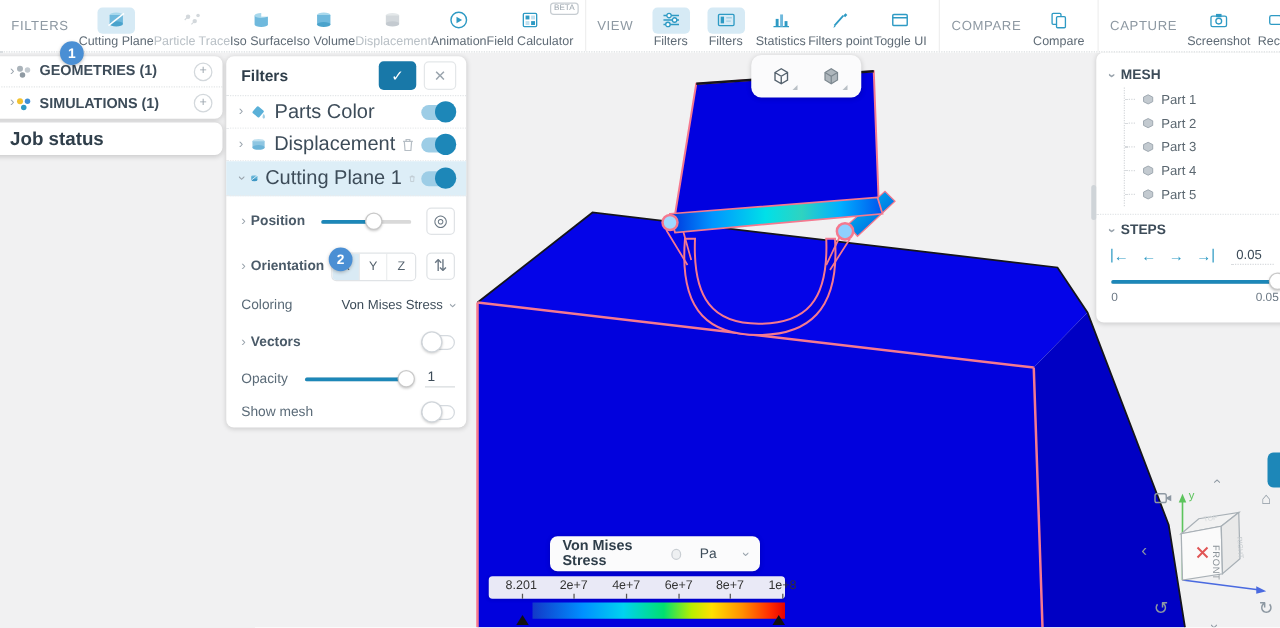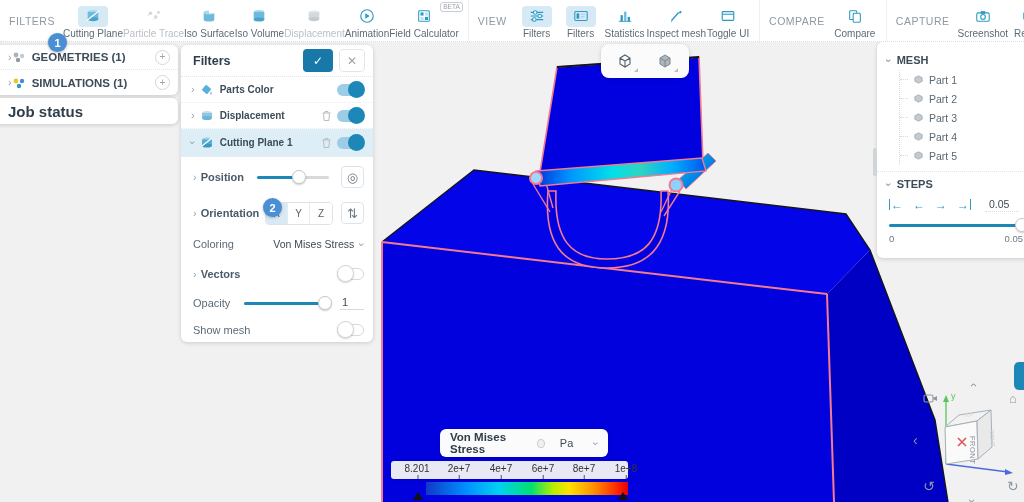--- a/index.html
+++ b/index.html
@@ -56,21 +56,21 @@
 
   
   #filters-panel{left:181px;top:3px;width:192px;z-index:20}
   .fp-head{height:32px;display:flex;align-items:center;padding:0 8px 0 12px;border-bottom:1px dotted #e3e6e8}
   .fp-head .t{font-size:12.5px;font-weight:bold;color:#2f3e4a;flex:1}
   .btn-check{width:30px;height:23px;background:#1878a8;border-radius:4px;color:#fff;font-size:12px;
     display:flex;align-items:center;justify-content:center;margin-right:6px}
   .btn-x{width:26px;height:23px;border:1px solid #e4e7e9;border-radius:4px;color:#9aa4ad;font-size:12px;
     display:flex;align-items:center;justify-content:center}
   .fp-row{height:26px;display:flex;align-items:center;padding:0 9px 0 10px;border-bottom:1px dotted #e9ebed;gap:5px}
-  .fp-row .t{font-size:10px;font-weight:bold;color:#3d4c59;flex:1;white-space:nowrap}
+  .fp-row .t{font-size:16px;font-weight:normal;color:#3d4c59;flex:1;white-space:nowrap}
   .fp-row.sel{background:#ddeef7;height:28px}
   .sub{height:30px;display:flex;align-items:center;padding:0 9px 0 12px;gap:4px}
   .sub .t{font-size:11px;font-weight:bold;color:#4a5a68;flex:1;white-space:nowrap}
   .sub .t.norm{font-weight:normal;color:#5b6b78}
   .sq-btn{width:23px;height:22px;border:1px solid #e0e3e6;border-radius:4px;background:#fff;color:#6b7884;
     font-size:13px;display:flex;align-items:center;justify-content:center}
   .seg{display:flex;border:1px solid #e0e3e6;border-radius:4px;overflow:hidden}
   .seg b{width:22px;height:21px;font-size:10px;font-weight:normal;color:#55626e;display:flex;align-items:center;
     justify-content:center;border-right:1px solid #e8eaec;background:#fff}
   .seg b:last-child{border-right:none}
@@ -530,21 +530,21 @@
           <span class="lbl">Statistics</span>
       </div>
       <div class="tb-item">
         <span class="ic">
           <svg width="18" height="16" viewBox="0 0 20 18">
               <path d="M5 14L13 5" stroke="#2e9ac4" stroke-width="1.6"></path>
               <path d="M13 5l2-2 1.6 1.6-2 2z" fill="#2e9ac4"></path>
               <path d="M5 14l-1 2 2-1z" fill="#2e9ac4"></path>
             </svg>
         </span>
-          <span class="lbl">Inspect mesh</span>
+          <span class="lbl">Filters point</span>
       </div>
       <div class="tb-item">
         <span class="ic">
           <svg width="18" height="16" viewBox="0 0 20 18">
               <rect x="3.5" y="4" width="13" height="10" rx="1" fill="none" stroke="#2e9ac4" stroke-width="1.3"></rect>
               <path d="M3.5 7h13" stroke="#2e9ac4" stroke-width="1.2"></path>
             </svg>
         </span>
           <span class="lbl">Toggle UI</span>
       </div>

